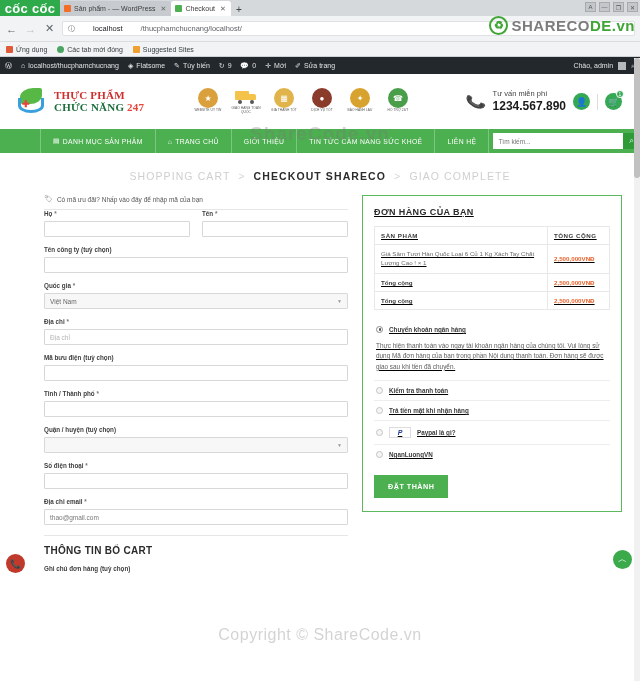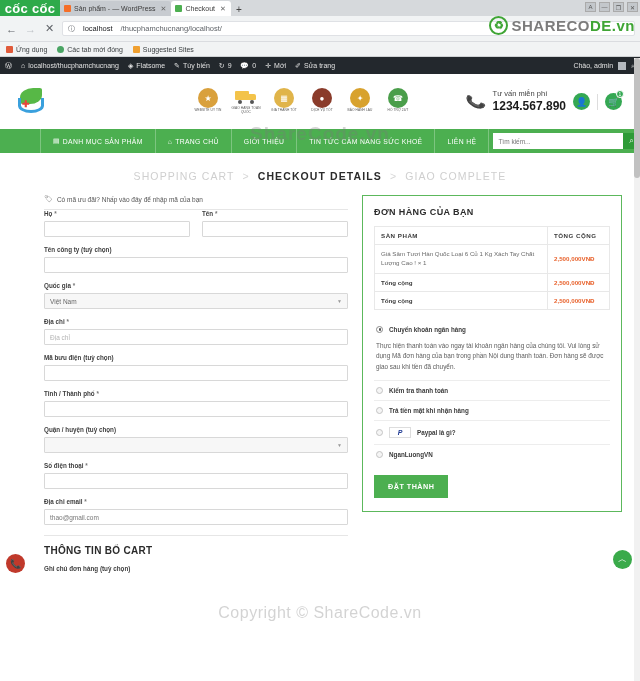--- a/index.html
+++ b/index.html
@@ -40,21 +40,21 @@
   }
 
   .browser-urlbar {
     height: 26px; background: #f1f3f4; display: flex; align-items: center;
     padding: 0 5px; gap: 6px; border-bottom: 1px solid #dadce0;
   }
   .nav-ico { font-size: 11px; color: #5f6368; width: 13px; text-align: center; }
   .nav-ico.dim { color: #bdc1c6; }
   .urlfield {
     flex: 1; height: 15px; background: #fff; border: 1px solid #dfe1e5;
-    border-radius: 2px; display: flex; align-items: center; gap: 8px;
+    border-radius: 2px; display: flex; align-items: center; gap: 18px;
     padding: 0 5px; font-size: 7.5px; color: #202124;
   }
   .urlfield .info { font-size: 7px; color: #5f6368; }
   .urlfield .host { color: #202124; }
   .urlfield .path { color: #5f6368; }
 
   .browser-bookmarks {
     height: 15px; background: #f1f3f4; display: flex; align-items: center;
     gap: 10px; padding: 0 6px; border-bottom: 1px solid #cfd2d4;
   }
@@ -82,21 +82,21 @@
   }
   .wm-top .wtxt { font-size: 15px; font-weight: bold; letter-spacing: .5px; }
   .wm-top .s1 { color: #7c7c7c; }
   .wm-top .s2 { color: #3fa535; }
   .wm-center {
     position: absolute; left: 50%; top: 123px; transform: translateX(-50%);
     font-size: 19px; font-weight: bold; color: rgba(120,120,120,.32);
     letter-spacing: 1px; z-index: 35; pointer-events: none; white-space: nowrap;
   }
   .wm-bottom {
-    position: absolute; left: 50%; top: 604px; transform: translateX(-50%);
+    position: absolute; left: 50%; top: 626px; transform: translateX(-50%);
     font-size: 16px; color: rgba(125,125,125,.34); letter-spacing: .5px;
     z-index: 35; pointer-events: none; white-space: nowrap;
   }
 
   
   .site-header { height: 55px; background: #fff; display: flex; align-items: center; padding: 0 18px; }
   .logo { display: flex; align-items: center; gap: 4px; width: 135px; }
   .logo-mark { position: relative; width: 32px; height: 30px; }
   .logo-mark .leaf {
     position: absolute; left: 2px; top: 1px; width: 22px; height: 16px;
@@ -173,21 +173,21 @@
   .page { position: relative; padding: 0 18px; }
   .steps {
     text-align: center; padding: 17px 0 13px; font-size: 10.5px;
     letter-spacing: 1.1px; color: #cfcfcf;
   }
   .steps .cur { color: #2b2b2b; font-weight: bold; }
   .steps .sep { color: #d6d6d6; margin: 0 4px; }
 
   .content-cols { display: flex; gap: 14px; align-items: flex-start; }
   .col-left { width: 330px; flex: 0 0 330px; padding-left: 26px; }
-  .col-right { flex: 1; }
+  .col-right { flex: 1; text-decoration: underline; }
 
   .coupon-note {
     font-size: 6.5px; color: #555; padding-bottom: 6px; border-bottom: 1px solid #e6e6e6;
     display: flex; align-items: center; gap: 4px;
   }
   .coupon-note .tag-ico { color: #6f6f6f; font-size: 7px; }
 
   .sec-title {
     font-size: 10px; font-weight: bold; color: #2b2b2b; letter-spacing: .3px;
     padding: 9px 0 9px;
@@ -345,20 +345,24 @@
 <div class="wm-center">ShareCode.vn</div>
 <div class="wm-bottom">Copyright © ShareCode.vn</div>
 
 <div class="site-header">
   <div class="logo">
     <div class="logo-mark">
       <div class="leaf"></div>
         <div class="hand"></div>
         <div class="cross">✚</div>
     </div>
+    <div class="logo-txt">
+      <div class="logo-l1">THỰC PHẨM</div>
+      <div class="logo-l2"><span>CHỨC NĂNG </span><span class="n247">247</span></div>
+    </div>
   </div>
 
   <div class="trustbar">
     <div class="trust">
       <div class="tcircle" style="background:#d9a03c">★</div>
       <div class="tlabel2">WEBSITE UY TÍN</div>
     </div>
     <div class="trust">
       <div class="truck">
           <div class="body"></div>
@@ -423,21 +427,21 @@
     <input type="text" placeholder="Tìm kiếm..." style="">
     <div class="search-btn">⌕</div>
   </div>
 </div>
 
 <div class="page">
 
   <div class="steps">
     <span>SHOPPING CART</span>
     <span class="sep">&gt;</span>
-    <span class="cur">CHECKOUT DETAILS</span>
+    <span class="cur">CHECKOUT SHARECO</span>
     <span class="sep">&gt;</span>
     <span>GIAO COMPLETE</span>
   </div>
 
   <div class="content-cols">
 
     <div class="col-left">
       <div class="coupon-note">
         <span class="tag-ico">🏷</span>
         <span>Có mã ưu đãi? Nhấp vào đây để nhập mã của bạn</span>

